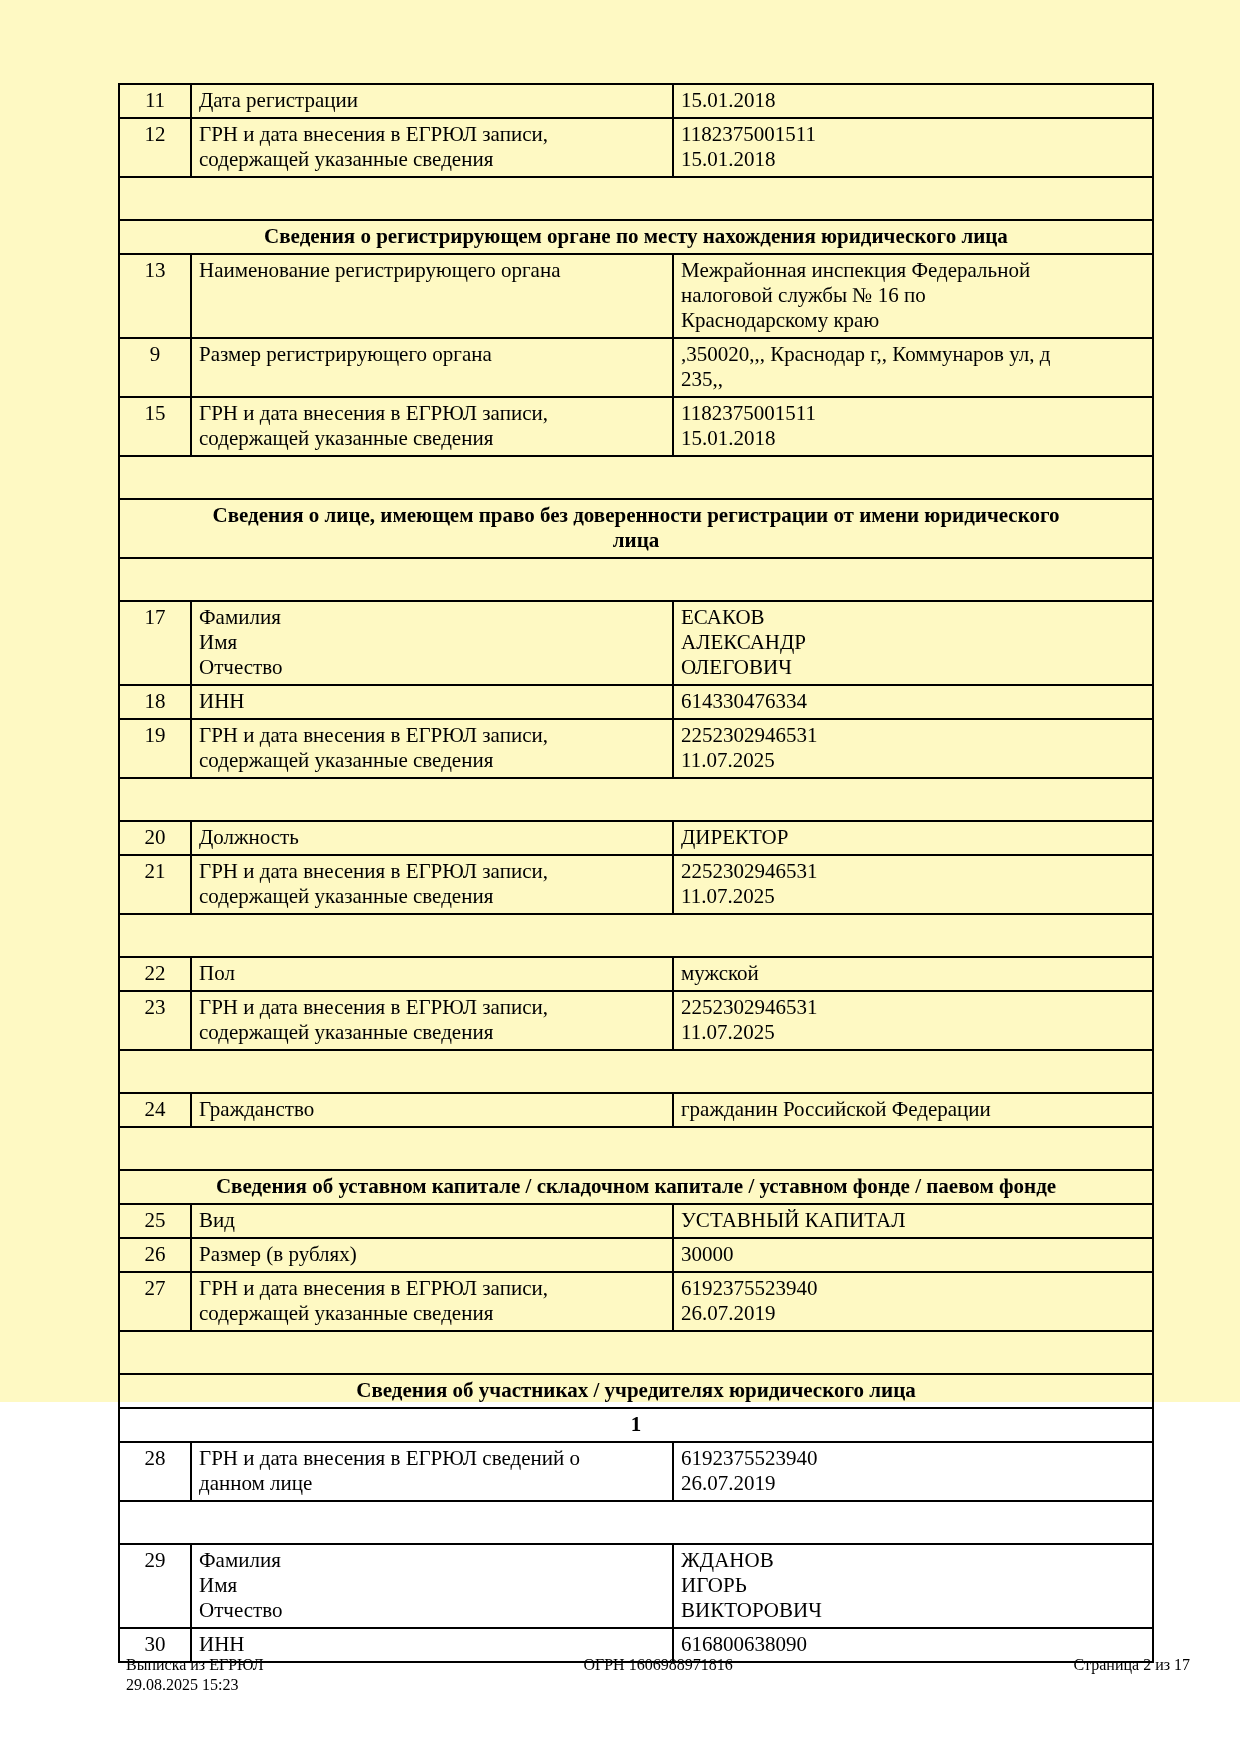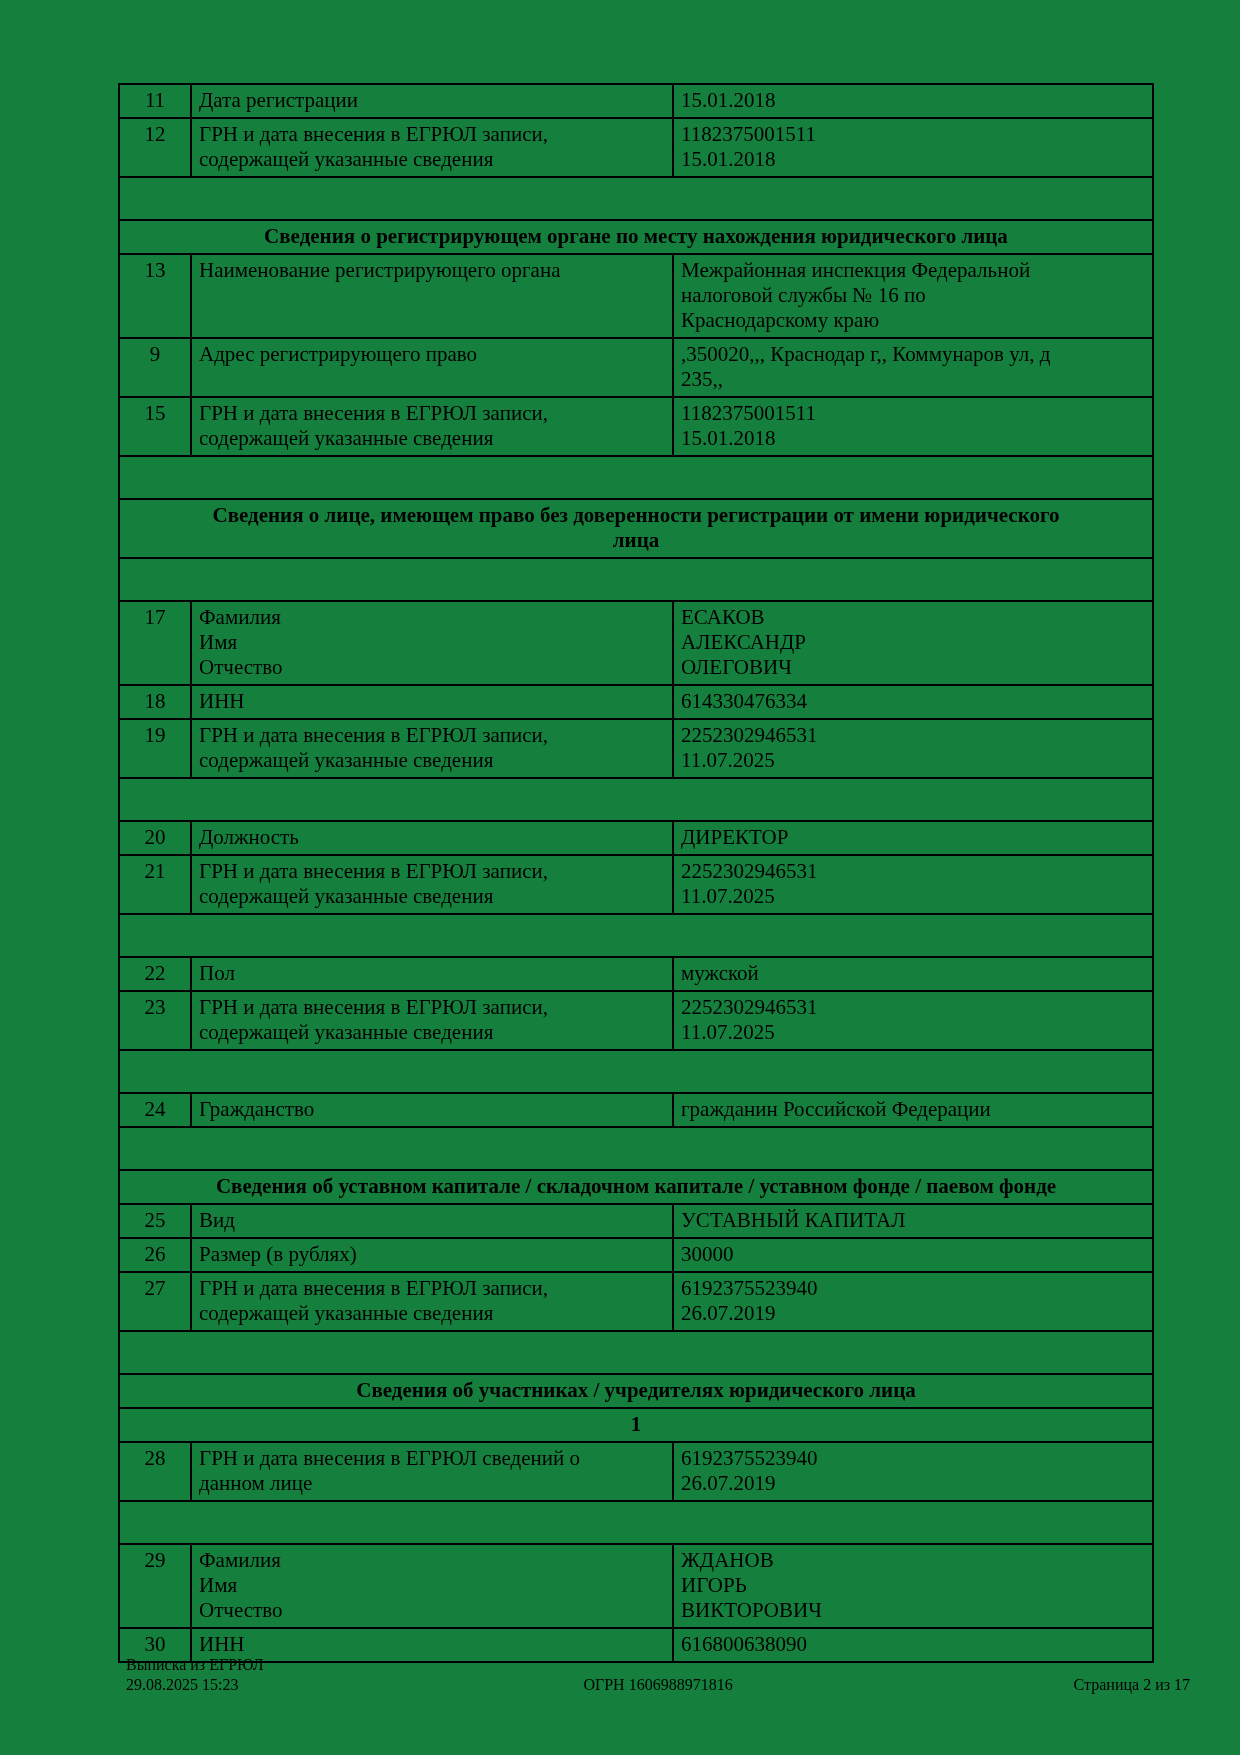--- a/index.html
+++ b/index.html
@@ -3,21 +3,21 @@
 <meta charset="utf-8">
 <style>
   html,body { margin:0; padding:0; background:#ffffff; }
   body {
     width:1240px; height:1755px;
     font-family:"Liberation Serif", serif;
     color:#000;
     position:relative;
     overflow:hidden;
   }
-  .sheet { position:relative; width:1240px; height:1755px; background:#15803d; }
+  .sheet { position:relative; width:1240px; height:1402px; background:#fef9c3; }
 
   table.egrul {
     position:absolute; left:118px; top:83px;
     width:1034px;
     border-collapse:collapse;
     table-layout:fixed;
   }
   table.egrul td {
     border:2px solid #000;
     font-size:21px;
@@ -36,21 +36,21 @@
     border-radius:15px;
   }
   td.centerline { text-align:center; font-weight:bold; }
   td.spacer { height:34px; padding:0; }
 
   .footer {
     position:absolute;
     left:118px; width:1064px; top:1655px;
     display:flex;
     justify-content:space-between;
-    align-items:flex-end;
+    align-items:flex-start;
     font-size:16px;
     line-height:20px;
     padding-left:8px;
   }
   .footer .f-left   { flex:1; text-align:left; }
   .footer .f-center { flex:1; text-align:center; }
   .footer .f-right  { flex:1; text-align:right; }
 </style>
 </head>
 <body>
@@ -84,21 +84,21 @@
         </tr>
         <tr>
           <td class="num">13</td>
           <td class="lbl">Наименование регистрирующего органа</td>
           <td class="val">Межрайонная инспекция Федеральной
 налоговой службы № 16 по
 Краснодарскому краю</td>
         </tr>
         <tr>
           <td class="num">9</td>
-          <td class="lbl">Адрес регистрирующего право</td>
+          <td class="lbl">Размер регистрирующего органа</td>
           <td class="val">,350020,,, Краснодар г,, Коммунаров ул, д
 235,,</td>
         </tr>
         <tr>
           <td class="num">15</td>
           <td class="lbl">ГРН и дата внесения в ЕГРЮЛ записи,
 содержащей указанные сведения</td>
           <td class="val">1182375001511
 15.01.2018</td>
         </tr>

